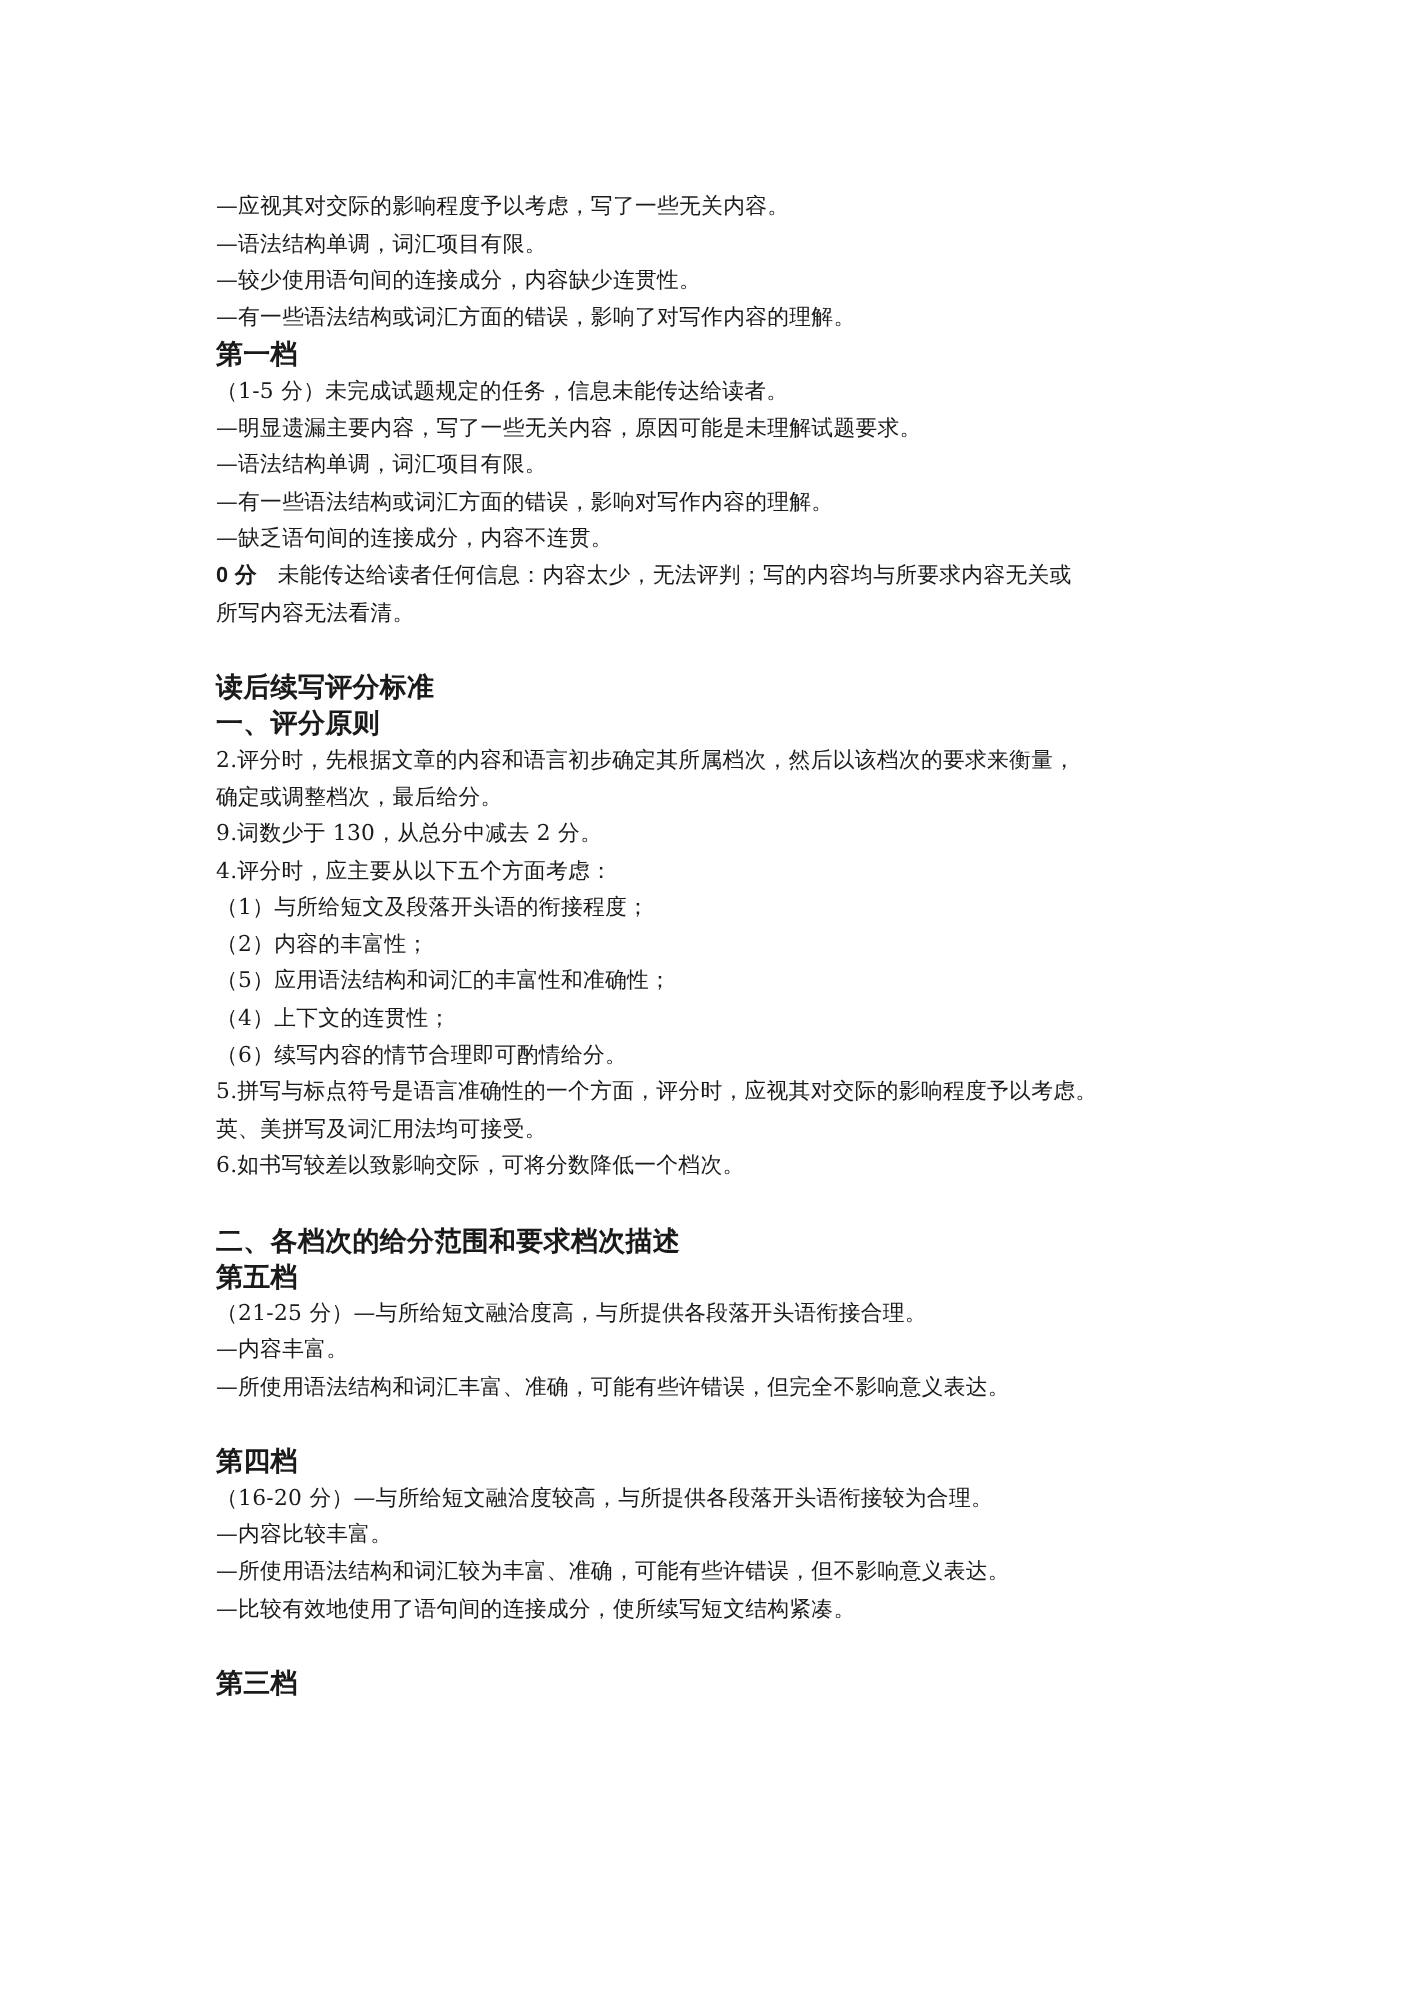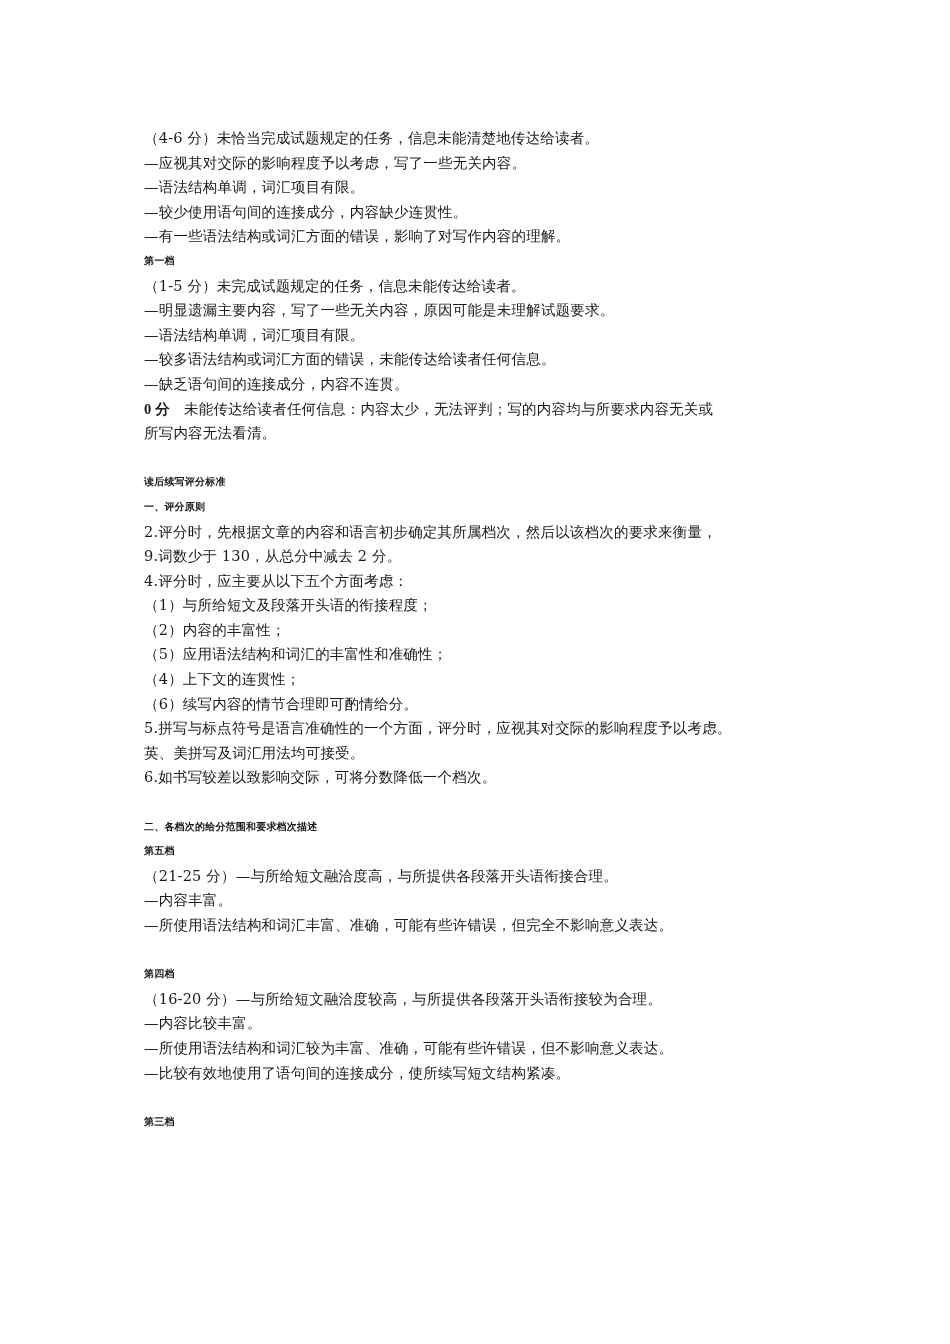--- a/index.html
+++ b/index.html
@@ -1,47 +1,47 @@
 <!DOCTYPE html>
 <html><head>
 <meta charset="utf-8">
 <style>
   html, body { margin: 0; padding: 0; background: #ffffff; }
   body { width: 950px; height: 1344px; position: relative; overflow: hidden;
          font-family: "DejaVu Serif", "Liberation Serif", serif; color: #1a1a1a; }
   .page { position: absolute; left: 144px; top: 126px; width: 680px; }
   .line { font-size: 14.5px; line-height: 24.6px; height: 24.6px; white-space: nowrap; letter-spacing: 0.2px; }
-  .bold { font-weight: bold; font-family: Liberation Sans, sans-serif; font-size: 10px; }
+  .bold { font-weight: bold; font-family: Liberation Sans, sans-serif; font-size: 18px; }
   .blank { height: 24.6px; }
-  .zero-label { font-weight: bold; font-family: Liberation Serif, serif; margin-right: 14px; }
+  .zero-label { font-weight: bold; font-family: Liberation Sans, sans-serif; margin-right: 14px; }
 </style>
 </head>
 <body>
 
 <div class="page">
-  <div class="line">（4-6 分）未恰当完成试题规定的任务，信息未能清楚地传达给读者。</div>
   <div class="line">—应视其对交际的影响程度予以考虑，写了一些无关内容。</div>
   <div class="line">—语法结构单调，词汇项目有限。</div>
   <div class="line">—较少使用语句间的连接成分，内容缺少连贯性。</div>
   <div class="line">—有一些语法结构或词汇方面的错误，影响了对写作内容的理解。</div>
   <div class="line bold">第一档</div>
   <div class="line">（1-5 分）未完成试题规定的任务，信息未能传达给读者。</div>
   <div class="line">—明显遗漏主要内容，写了一些无关内容，原因可能是未理解试题要求。</div>
   <div class="line">—语法结构单调，词汇项目有限。</div>
-  <div class="line">—较多语法结构或词汇方面的错误，未能传达给读者任何信息。</div>
+  <div class="line">—有一些语法结构或词汇方面的错误，影响对写作内容的理解。</div>
   <div class="line">—缺乏语句间的连接成分，内容不连贯。</div>
   <div class="line">
     <span class="zero-label">0 分</span><span>未能传达给读者任何信息：内容太少，无法评判；写的内容均与所要求内容无关或</span>
   </div>
   <div class="line">所写内容无法看清。</div>
   <div class="blank"></div>
 
   <div class="line bold">读后续写评分标准</div>
   <div class="line bold">一、评分原则</div>
   <div class="line">2.评分时，先根据文章的内容和语言初步确定其所属档次，然后以该档次的要求来衡量，</div>
+  <div class="line">确定或调整档次，最后给分。</div>
   <div class="line">9.词数少于 130，从总分中减去 2 分。</div>
   <div class="line">4.评分时，应主要从以下五个方面考虑：</div>
   <div class="line">（1）与所给短文及段落开头语的衔接程度；</div>
   <div class="line">（2）内容的丰富性；</div>
   <div class="line">（5）应用语法结构和词汇的丰富性和准确性；</div>
   <div class="line">（4）上下文的连贯性；</div>
   <div class="line">（6）续写内容的情节合理即可酌情给分。</div>
   <div class="line">5.拼写与标点符号是语言准确性的一个方面，评分时，应视其对交际的影响程度予以考虑。</div>
   <div class="line">英、美拼写及词汇用法均可接受。</div>
   <div class="line">6.如书写较差以致影响交际，可将分数降低一个档次。</div>

